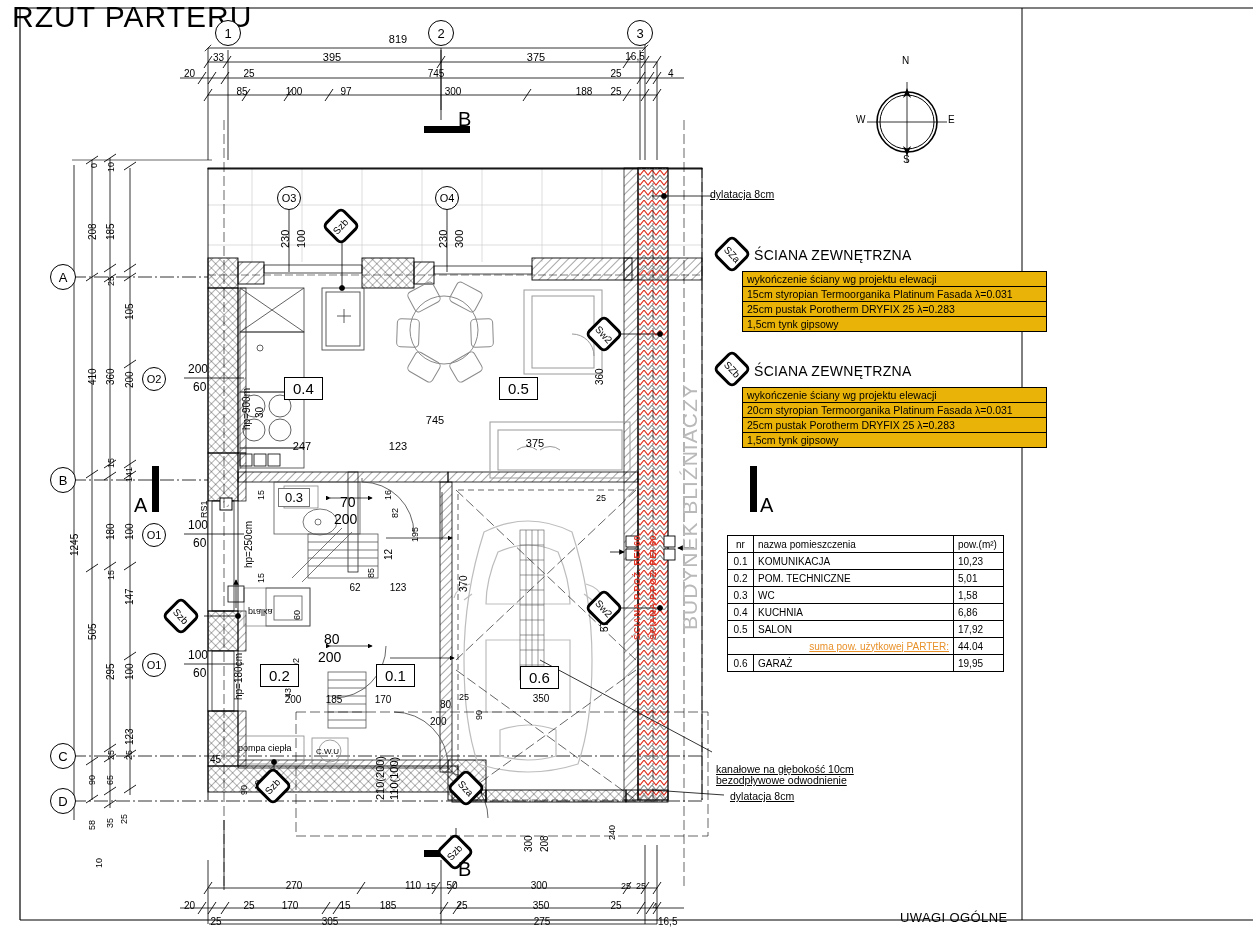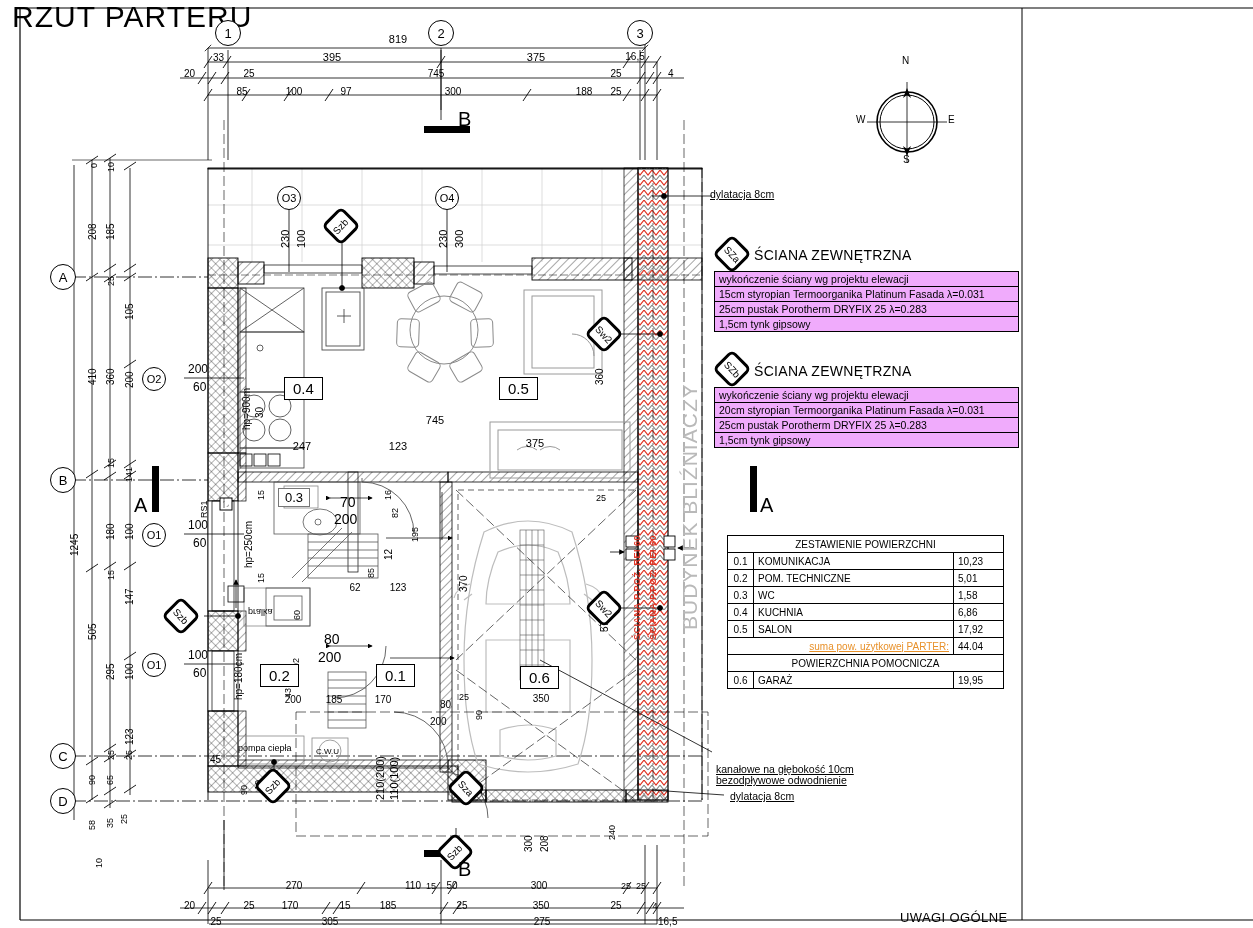--- a/index.html
+++ b/index.html
@@ -59,21 +59,21 @@
   }
   .diamond .dlbl {
     position:relative; font-size:10px; z-index:2;
   }
   .diamond.rot .dlbl { transform:rotate(-47deg); }
   .diamond.rot2 .dlbl { transform:rotate(47deg); }
 
   
   .legend-head { position:absolute; font-size:14px; letter-spacing:.3px; }
   table.lt {
-    position:absolute; border-collapse:collapse; background:#f0abfc;
+    position:absolute; border-collapse:collapse; background:#eab308;margin-left:28px;
   }
   table.lt td {
     border:1px solid #000; font-size:10.5px; padding:1px 4px;
     white-space:nowrap;
   }
 
   
   table.areas {
     position:absolute; left:715px; top:535px; width:277px;
     border-collapse:collapse; background:#fff;
@@ -829,22 +829,24 @@
           <td>25cm pustak Porotherm DRYFIX 25  λ=0.283</td>
         </tr>
     <tr>
           <td>1,5cm tynk gipsowy</td>
         </tr>
   </tbody>
     </table>
 
   <table class="areas">
     <tbody>
-        <tr>
-      <td class="hd" colspan="3">ZESTAWIENIE POWIERZCHNI</td>
+    <tr>
+      <td class="num">nr</td>
+      <td>nazwa pomieszczenia</td>
+      <td class="val">pow.(m²)</td>
     </tr>
     <tr>
       <td class="num">0.1</td>
       <td>KOMUNIKACJA</td>
       <td class="val">10,23</td>
     </tr>
     <tr>
       <td class="num">0.2</td>
       <td>POM. TECHNICZNE</td>
       <td class="val">5,01</td>
@@ -860,23 +862,20 @@
       <td class="val">6,86</td>
     </tr>
     <tr>
       <td class="num">0.5</td>
       <td>SALON</td>
       <td class="val">17,92</td>
     </tr>
     <tr>
       <td colspan="2" style="text-align:right;"><span class="orange">suma pow. użytkowej PARTER:</span></td>
       <td class="val">44.04</td>
-    </tr>
-    <tr>
-      <td class="hd" colspan="3">POWIERZCHNIA POMOCNICZA</td>
     </tr>
     <tr>
       <td class="num">0.6</td>
       <td>GARAŻ</td>
       <td class="val">19,95</td>
     </tr>
   </tbody>
     </table>
 
 </div>

